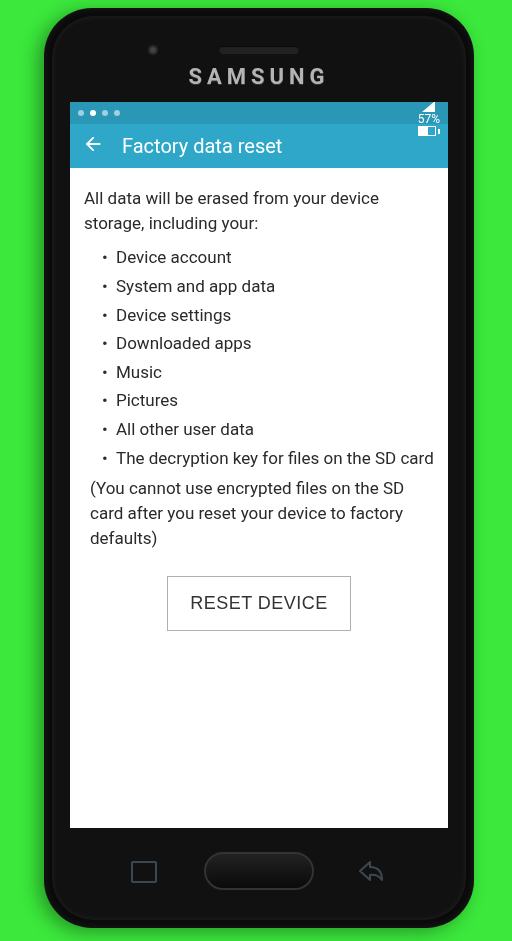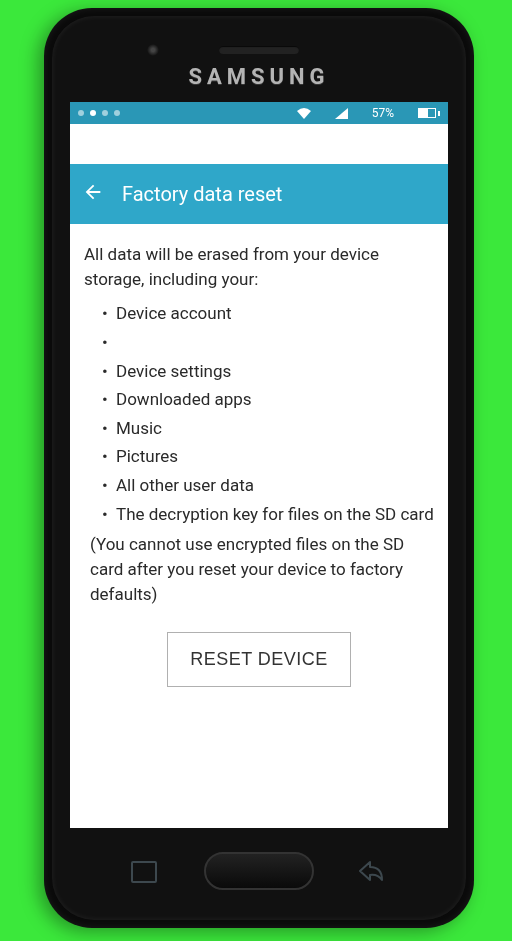--- a/index.html
+++ b/index.html
@@ -104,35 +104,34 @@
       display: flex;
       align-items: center;
       justify-content: space-between;
       padding: 0 8px;
       color: #fff;
       font-size: 12px;
     }
     .dots { display:flex; gap:6px; align-items:center; }
     .dot { width:6px; height:6px; border-radius:50%; background:rgba(255,255,255,0.55); }
     .dot.active { background:#fff; }
-    .status-right { display:flex; align-items:center; gap:24px; }
+    .status-right { display:flex; align-items:center; gap:0;flex-direction:column; }
     .wifi-ico, .cell-ico { display:inline-flex; }
     .batt { display:inline-flex; align-items:center; gap:2px; }
     .batt-body { width:18px; height:10px; border:1px solid #fff; position:relative; }
     .batt-fill { position:absolute; left:0; top:0; bottom:0; width:57%; background:#fff; }
     .batt-tip { width:2px; height:5px; background:#fff; }
     .appbar {
       background: #2fa7c9;
-      height: 60px;
+      height: 44px;
       display: flex;
       align-items: center;
       padding: 0 12px;
       color: #fff;
       gap: 18px;
-      margin-top: 40px;
     }
     .appbar .back { cursor:pointer; }
     .appbar-title { font-size: 20px; font-weight: 400; }
     .content {
       padding: 18px 14px 0 14px;
       color: #2a2a2a;
       font-size: 17px;
       line-height: 1.45;
     }
     .bullets { margin: 10px 0 0 18px; }
@@ -202,20 +201,21 @@
       <div class="content">
         <div>All data will be erased from your device storage, including your:</div>
 
         <div class="bullets">
           <div class="bullet-row">
               <span class="bullet-dot">•</span>
               <span>Device account</span>
             </div>
           <div class="bullet-row">
               <span class="bullet-dot">•</span>
+              <span>System and app data</span>
             </div>
           <div class="bullet-row">
               <span class="bullet-dot">•</span>
               <span>Device settings</span>
             </div>
           <div class="bullet-row">
               <span class="bullet-dot">•</span>
               <span>Downloaded apps</span>
             </div>
           <div class="bullet-row">

